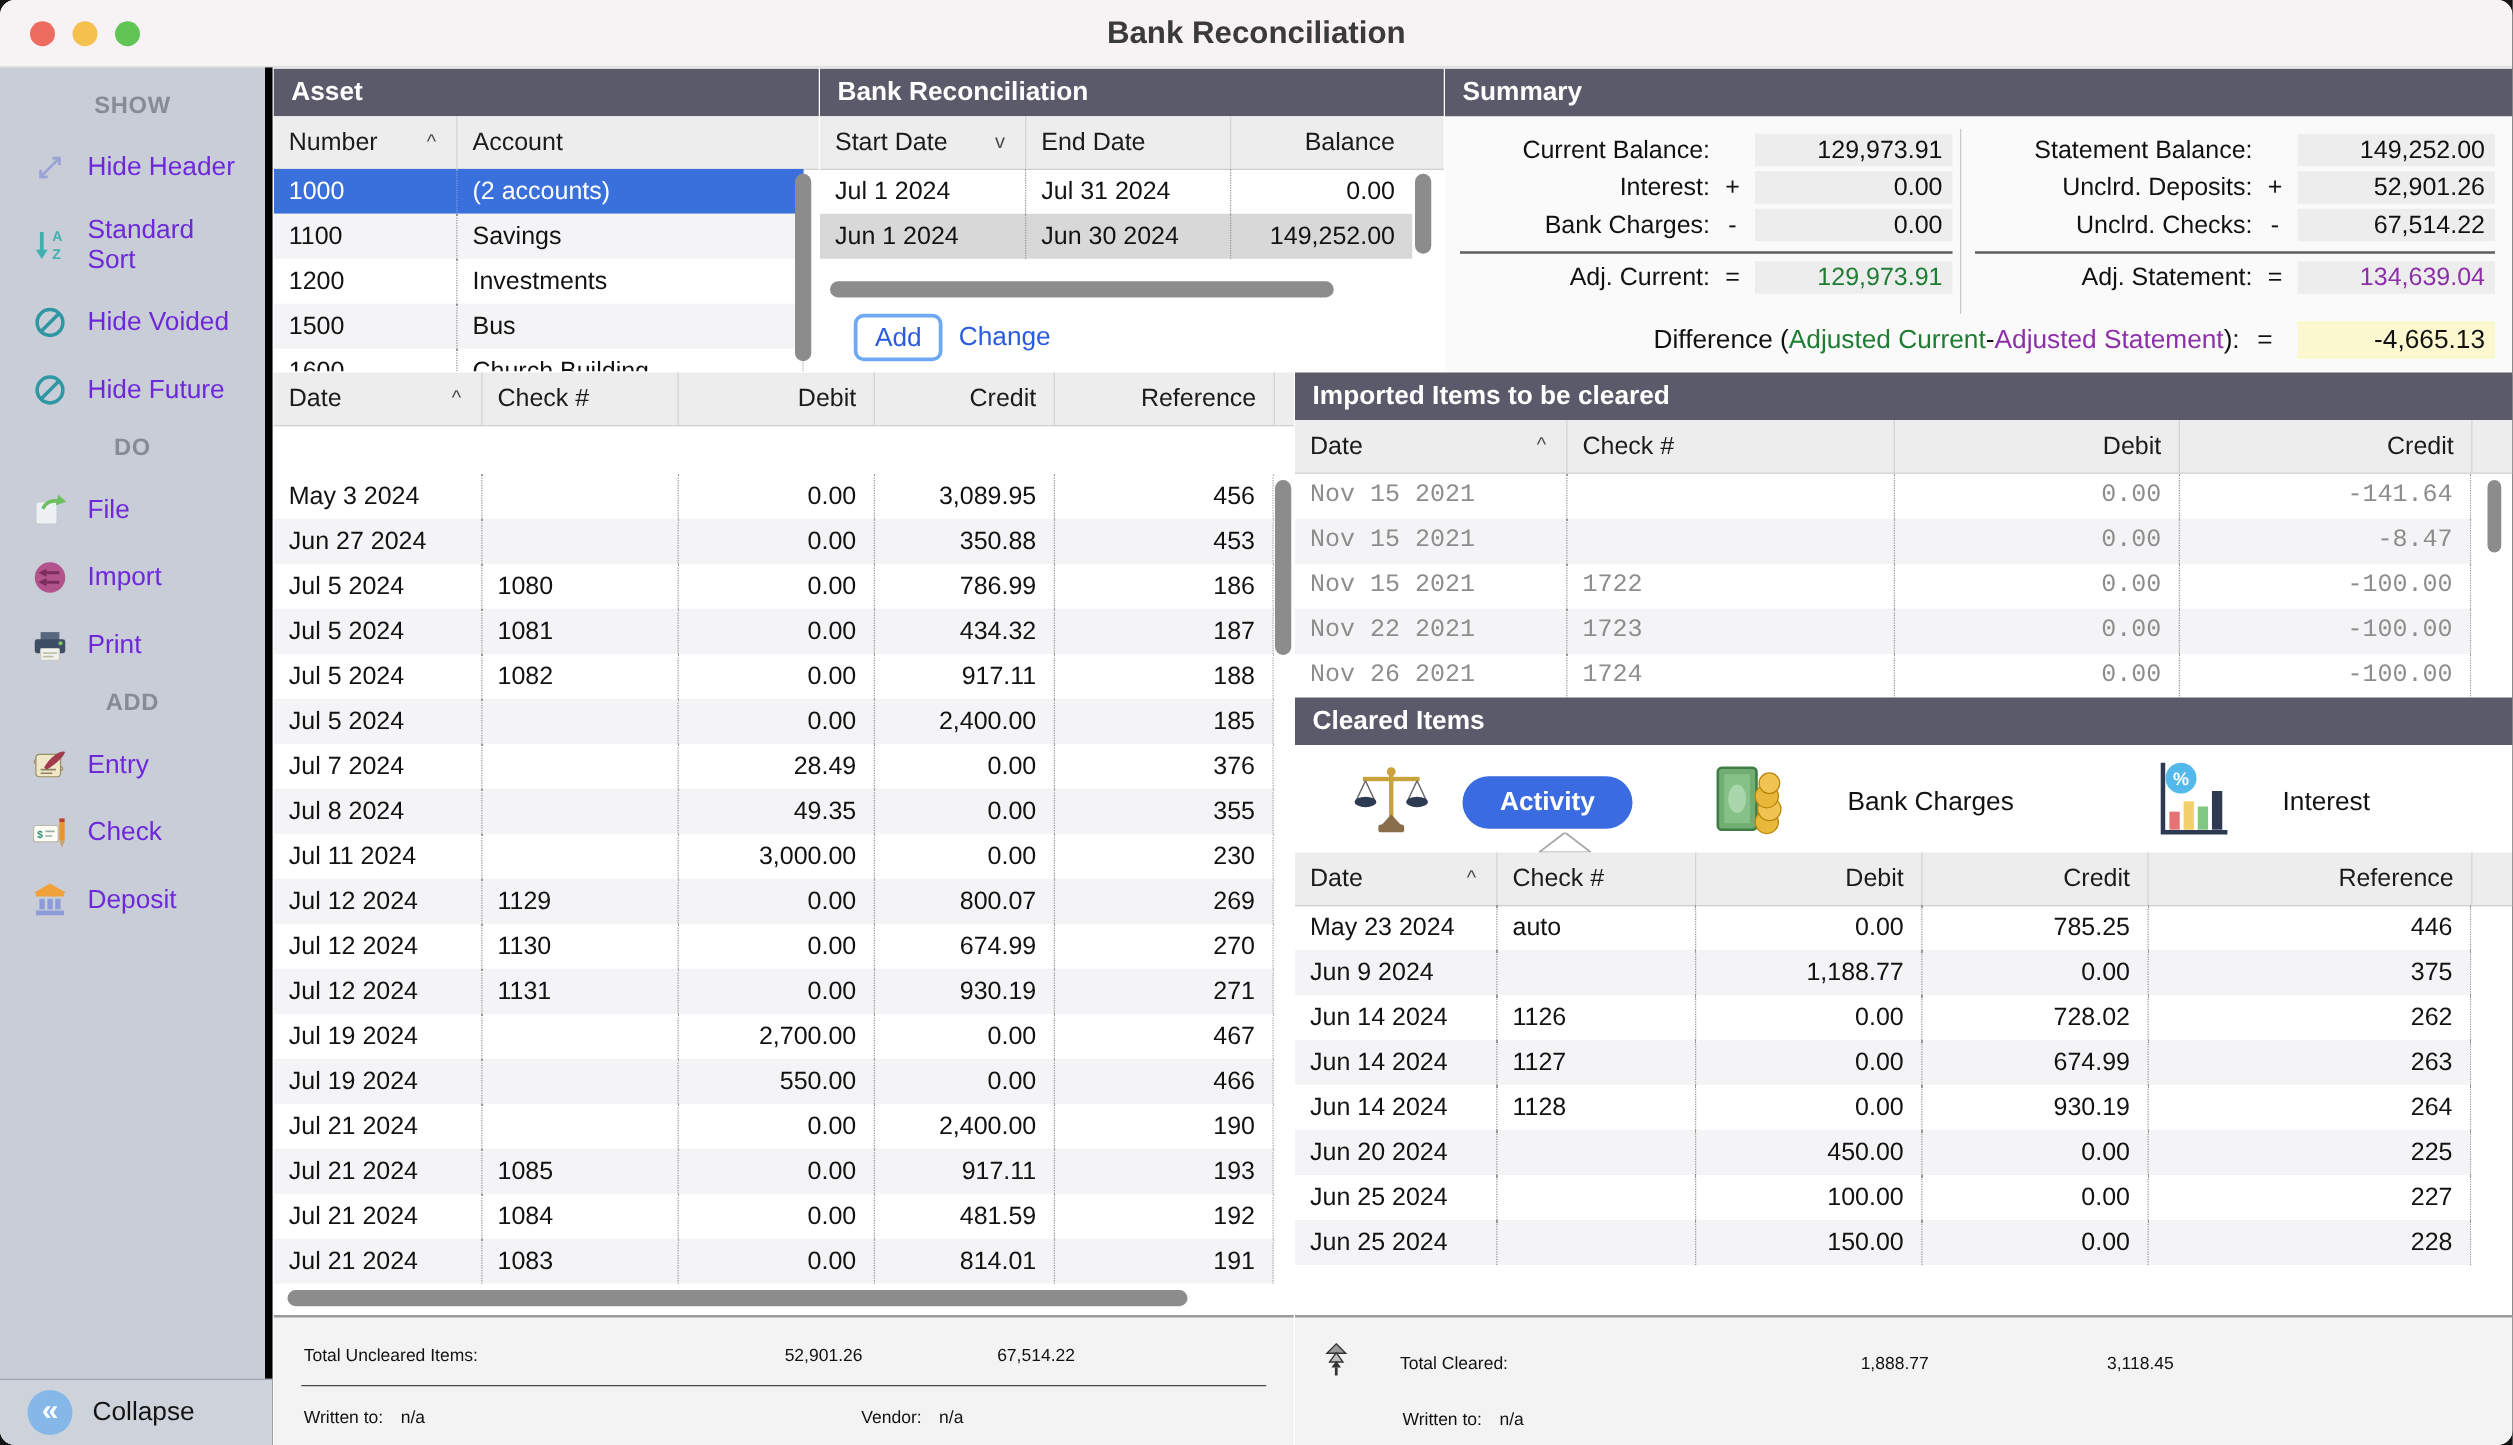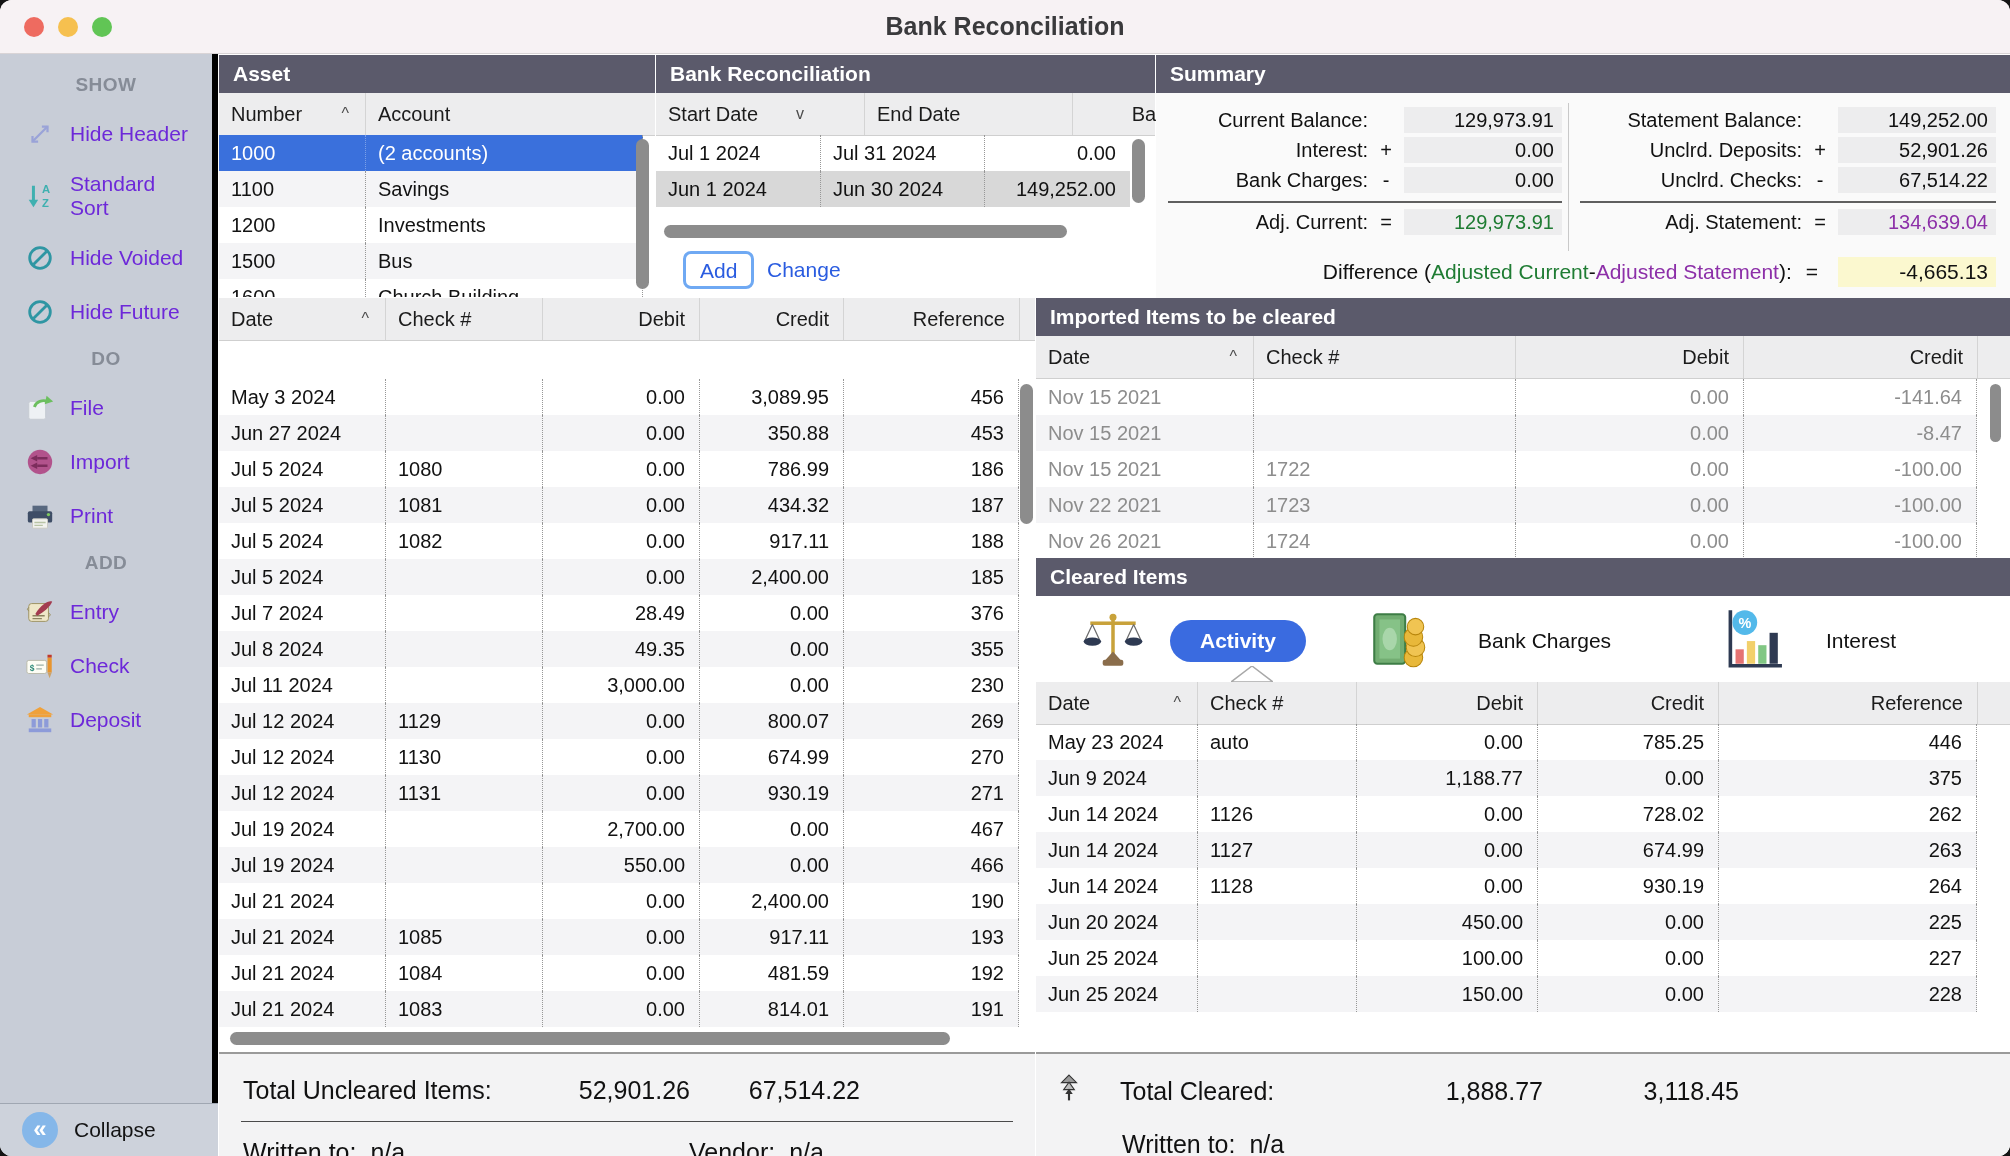--- a/index.html
+++ b/index.html
@@ -43,21 +43,21 @@
   
   .asset-panel{left:219px;top:55px;width:436px;height:242px;}
   .g-assetH{grid-template-columns:146px 1fr;}
   .asset-list{position:absolute;left:0;top:80px;width:424px;height:162px;overflow:hidden;}
   .g-asset .trow,.asset-list .trow{grid-template-columns:146px 278px;}
   .asset-list .trow.selected{background:#3a70dc;color:#fff;}
   .asset-list .trow.selected .tcell{border-left-color:#7ba0e8;}
 
   
   .recon-panel{left:656px;top:55px;width:499px;height:242px;}
-  .g-reconH{grid-template-columns:164px 164px 146px;gap:44px;}
+  .g-reconH{grid-template-columns:164px 164px 146px;}
   .recon-list{position:absolute;left:0;top:80px;width:474px;height:76px;overflow:hidden;}
   .recon-list .trow{grid-template-columns:164px 164px 146px;}
   .recon-list .trow.selected{background:#d8d8d8;}
   .add-btn{position:absolute;left:27px;top:196px;height:38px;padding:0 14px;background:#fff;border:3px solid #6fa9f3;border-radius:8px;color:#2a5ce0;font-size:21px;line-height:33px;box-sizing:border-box;}
   .change-link{position:absolute;left:111px;top:196px;height:38px;line-height:38px;color:#2a5ce0;font-size:21px;}
 
   
   .summary-panel{left:1156px;top:55px;width:854px;height:245px;background:#fafafa;}
   .sum-col{position:absolute;top:50px;}
   .sum-left{left:12px;width:394px;}
@@ -77,31 +77,31 @@
   .diff-op{margin:0 20px 0 14px;}
   .diff-val{width:150px;background:#fbf8cf;height:30px;line-height:30px;text-align:right;padding-right:8px;}
 
   
   .uncleared-panel{left:219px;top:298px;width:816px;height:858px;}
   .g-uncH{grid-template-columns:166px 157px 157px 144px 176px 1fr;}
   .unc-list{position:absolute;left:0;top:81px;width:800px;height:648px;overflow:hidden;}
   .unc-list .trow{grid-template-columns:166px 157px 157px 144px 176px;}
 
   
-  .strip{position:absolute;left:0;right:0;top:754px;bottom:0;background:#f3f3f4;border-top:2px solid #9a9a9a;box-sizing:border-box;font-size:25px;color:#111;}
+  .strip{position:absolute;left:0;right:0;top:754px;bottom:0;background:#f3f3f4;border-top:2px solid #9a9a9a;box-sizing:border-box;font-size:14px;color:#111;}
   .unc-totals{display:grid;grid-template-columns:300px 171px 170px 1fr;margin-top:22px;}
   .unc-totals .cell1{padding-left:24px;}
   .num-r{text-align:right;}
   .strip-line{border-top:1px solid #4a4a4a;margin:16px 22px 0 22px;}
   .unc-written{display:grid;grid-template-columns:446px 1fr;margin-top:16px;padding-left:24px;}
 
   
   .right-col{left:1036px;top:298px;width:974px;height:858px;}
   .g-impH{grid-template-columns:217px 262px 228px 234px 1fr;}
-  .imp-list{position:absolute;left:0;top:81px;width:941px;height:179px;overflow:hidden;}
+  .imp-list{position:absolute;left:0;top:81px;width:941px;height:179px;overflow:hidden;font-family:Liberation Mono, monospace;}
   .imp-list .trow{grid-template-columns:217px 262px 228px 234px;color:#8d8d8d;}
   .clr-head{position:absolute;left:0;top:260px;right:0;}
   .tabs{position:absolute;left:0;top:298px;right:0;height:86px;background:#fff;}
   .tab{position:absolute;display:flex;align-items:center;cursor:default;}
   .tab-label{font-size:21px;color:#111;}
   .pill{background:#3a6be0;color:#fff;font-size:21px;font-weight:600;border-radius:22px;padding:9px 30px;}
   .pointer{position:absolute;left:195px;top:70px;}
   .g-clrH{position:absolute;left:0;top:384px;right:0;grid-template-columns:161px 159px 181px 181px 259px 1fr;}
   .clr-list{position:absolute;left:0;top:426px;width:941px;height:288px;overflow:hidden;}
   .clr-list .trow{grid-template-columns:161px 159px 181px 181px 259px;}

